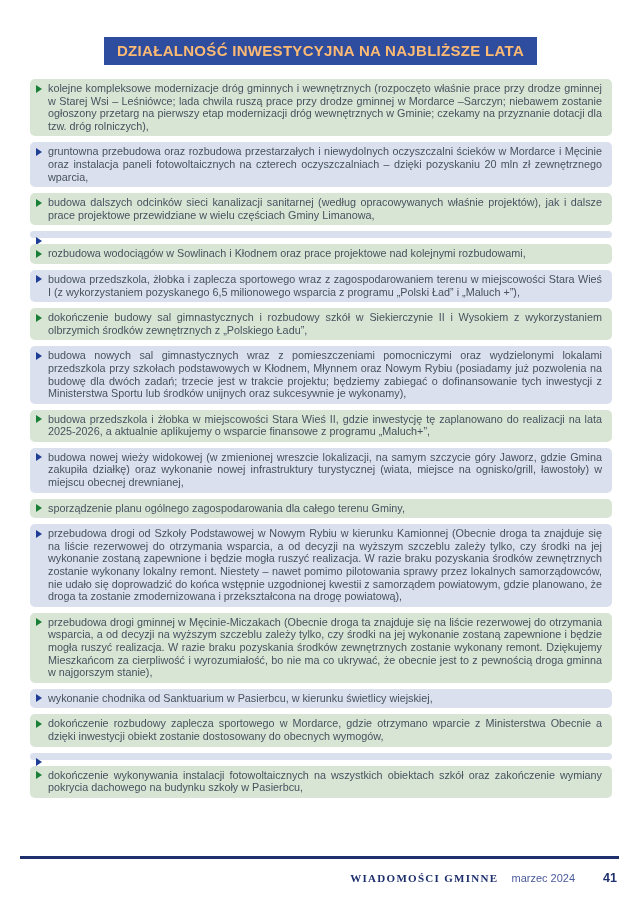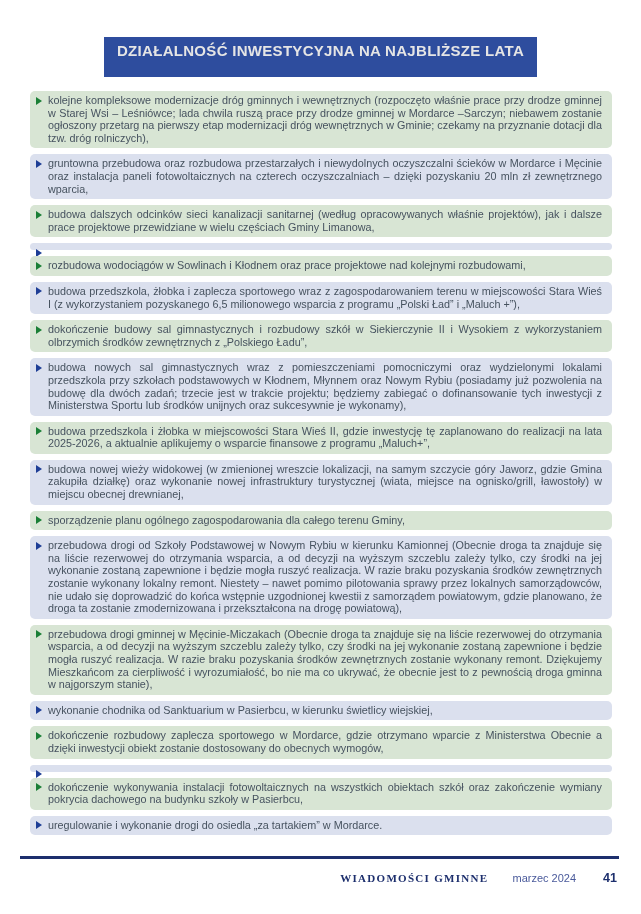--- a/index.html
+++ b/index.html
@@ -17,25 +17,25 @@
   body{
     width:641px;height:914px;
     background:#ffffff;
     font-family:"Liberation Sans", sans-serif;
     position:relative;overflow:hidden;
   }
   .title-bar{
     width:fit-content;
     margin:37px auto 14px;
     background:var(--title-bg);
-    color:#e5e5e5;
+    color:#fdba74;
     font-weight:700;
     font-size:15px;
     letter-spacing:.3px;
-    padding:5px 13px 18px;
+    padding:5px 13px 6px;
   }
   .list{
     margin:0 29px 14px 30px;
   }
   .row{
     position:relative;
     border-radius:5px;
     padding:3px 10px 4px 18px;
     margin-bottom:6px;
     text-align:justify;
@@ -61,38 +61,38 @@
     position:absolute;
     left:20px;right:22px;top:856px;
     height:3px;
     background:var(--navy);
   }
   .footer{
     position:absolute;
     top:871px;right:24px;
     display:flex;
     align-items:baseline;
-    gap:24px;
+    gap:13px;
   }
   .footer .publication{
     font-family:"Liberation Serif", serif;
     font-weight:700;
     font-size:11px;
     letter-spacing:1.3px;
     color:var(--navy);
   }
   .footer .issue{
     font-size:11px;
     color:var(--issue-color);
   }
   .footer .page-number{
     font-weight:700;
     font-size:12.5px;
     color:var(--navy);
-    margin-left:3px;
+    margin-left:15px;
   }
 </style>
 </head>
 <body>
 
 <div class="title-bar">DZIAŁALNOŚĆ INWESTYCYJNA NA NAJBLIŻSZE LATA</div>
 
 <div class="list">
     <div class="row green"><span class="arrow"></span><span>kolejne kompleksowe  modernizacje dróg gminnych i wewnętrznych (rozpoczęto właśnie prace przy drodze gminnej w Starej Wsi – Leśniówce; lada chwila ruszą prace przy drodze gminnej w Mordarce –Sarczyn; niebawem zostanie ogłoszony przetarg na pierwszy etap modernizacji dróg wewnętrznych w Gminie; czekamy na przyznanie dotacji dla tzw. dróg rolniczych),</span></div>
     <div class="row blue"><span class="arrow"></span><span>gruntowna przebudowa oraz rozbudowa przestarzałych i niewydolnych oczyszczalni ścieków w Mordarce i Męcinie oraz instalacja paneli fotowoltaicznych na czterech oczyszczalniach – dzięki pozyskaniu 20 mln zł zewnętrznego wparcia,</span></div>
@@ -104,21 +104,20 @@
     <div class="row blue"><span class="arrow"></span><span>budowa nowych sal gimnastycznych wraz z pomieszczeniami pomocniczymi oraz wydzielonymi lokalami przedszkola przy szkołach podstawowych w Kłodnem, Młynnem oraz Nowym Rybiu (posiadamy już pozwolenia na budowę dla dwóch zadań; trzecie jest w trakcie projektu; będziemy zabiegać o dofinansowanie tych inwestycji z Ministerstwa Sportu lub środków unijnych oraz sukcesywnie je wykonamy),</span></div>
     <div class="row green"><span class="arrow"></span><span>budowa przedszkola i żłobka w miejscowości Stara Wieś II, gdzie inwestycję tę zaplanowano do realizacji na lata 2025-2026, a aktualnie aplikujemy o wsparcie finansowe z programu  „Maluch+”,</span></div>
     <div class="row blue"><span class="arrow"></span><span>budowa nowej wieży widokowej (w zmienionej wreszcie lokalizacji, na samym szczycie góry Jaworz, gdzie Gmina zakupiła działkę) oraz wykonanie nowej infrastruktury turystycznej (wiata, miejsce na ognisko/grill, ławostoły) w miejscu obecnej drewnianej,</span></div>
     <div class="row green"><span class="arrow"></span><span>sporządzenie planu ogólnego zagospodarowania dla całego terenu Gminy,</span></div>
     <div class="row blue"><span class="arrow"></span><span>przebudowa drogi od Szkoły Podstawowej w Nowym Rybiu w kierunku Kamionnej (Obecnie droga ta znajduje się na liście rezerwowej do otrzymania wsparcia, a od decyzji na wyższym szczeblu zależy tylko, czy środki na jej wykonanie zostaną zapewnione i będzie mogła ruszyć realizacja. W razie braku pozyskania środków zewnętrznych zostanie wykonany lokalny remont. Niestety – nawet pomimo pilotowania sprawy przez lokalnych samorządowców, nie udało się doprowadzić do końca wstępnie uzgodnionej kwestii z samorządem powiatowym, gdzie planowano, że droga ta zostanie zmodernizowana i przekształcona na drogę powiatową),</span></div>
     <div class="row green"><span class="arrow"></span><span>przebudowa drogi gminnej w Męcinie-Miczakach (Obecnie droga ta znajduje się na liście rezerwowej do otrzymania wsparcia, a od decyzji na wyższym szczeblu zależy tylko, czy środki na jej wykonanie zostaną zapewnione i będzie mogła ruszyć realizacja. W razie braku pozyskania środków zewnętrznych zostanie wykonany remont. Dziękujemy Mieszkańcom za cierpliwość i wyrozumiałość, bo nie ma co ukrywać, że obecnie jest to z pewnością droga gminna w najgorszym stanie),</span></div>
     <div class="row blue"><span class="arrow"></span><span>wykonanie chodnika od Sanktuarium w Pasierbcu, w kierunku świetlicy wiejskiej,</span></div>
     <div class="row green"><span class="arrow"></span><span>dokończenie rozbudowy zaplecza sportowego w Mordarce, gdzie otrzymano wparcie z Ministerstwa Obecnie a dzięki inwestycji obiekt zostanie dostosowany do obecnych wymogów,</span></div>
     <div class="row blue"><span class="arrow"></span></div>
     <div class="row green"><span class="arrow"></span><span>dokończenie wykonywania instalacji fotowoltaicznych na wszystkich obiektach szkół oraz zakończenie wymiany pokrycia dachowego na budynku szkoły w Pasierbcu,</span></div>
-    <div class="row blue"><span class="arrow"></span><span>uregulowanie i wykonanie drogi do osiedla „za tartakiem” w Mordarce.</span></div>
   </div>
 
 <div class="footer-rule"></div>
 
 <div class="footer">
   <span class="publication">WIADOMOŚCI GMINNE</span>
   <span class="issue">marzec 2024</span>
   <span class="page-number">41</span>
 </div>
 

